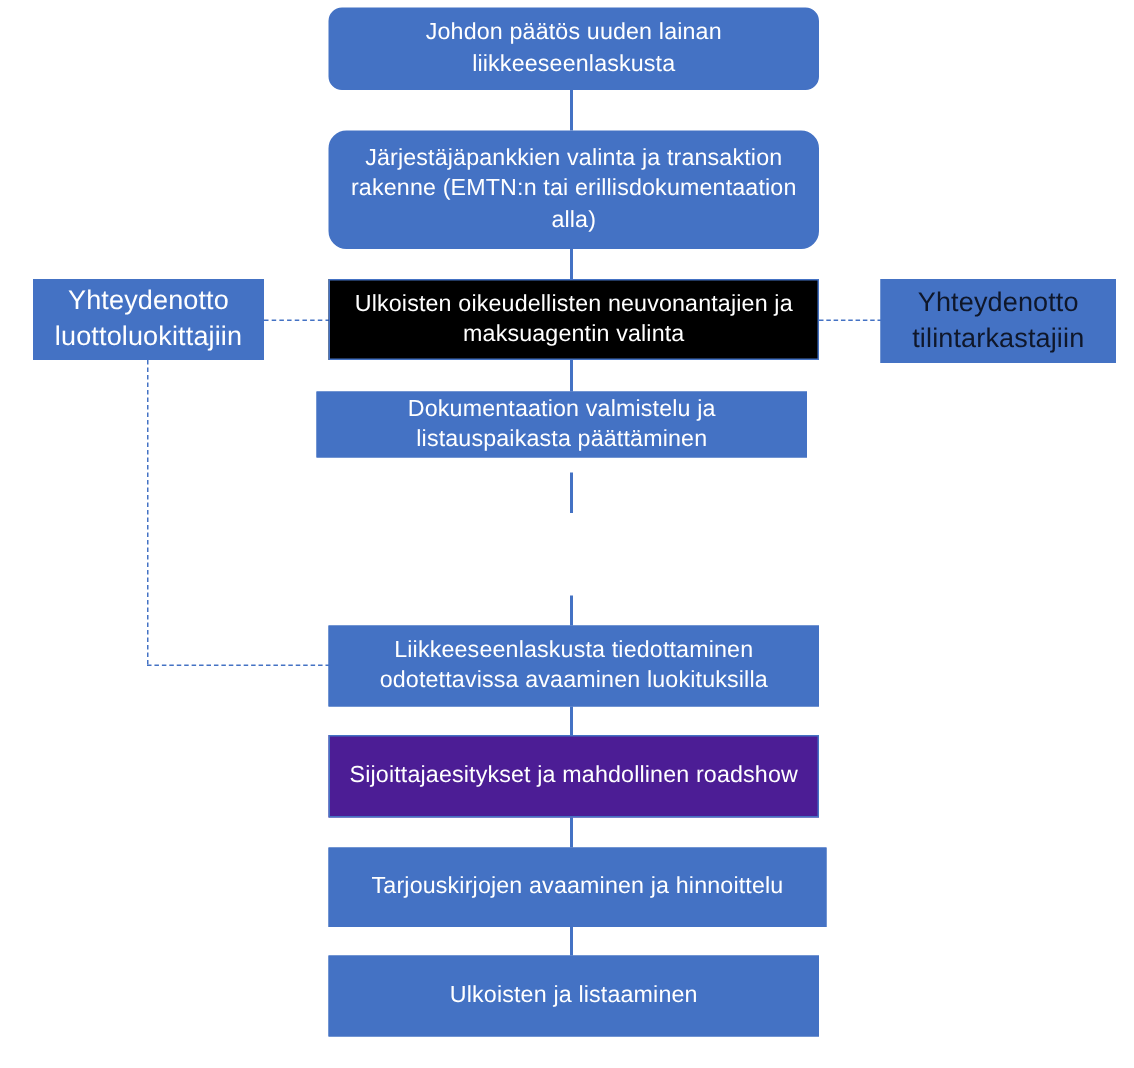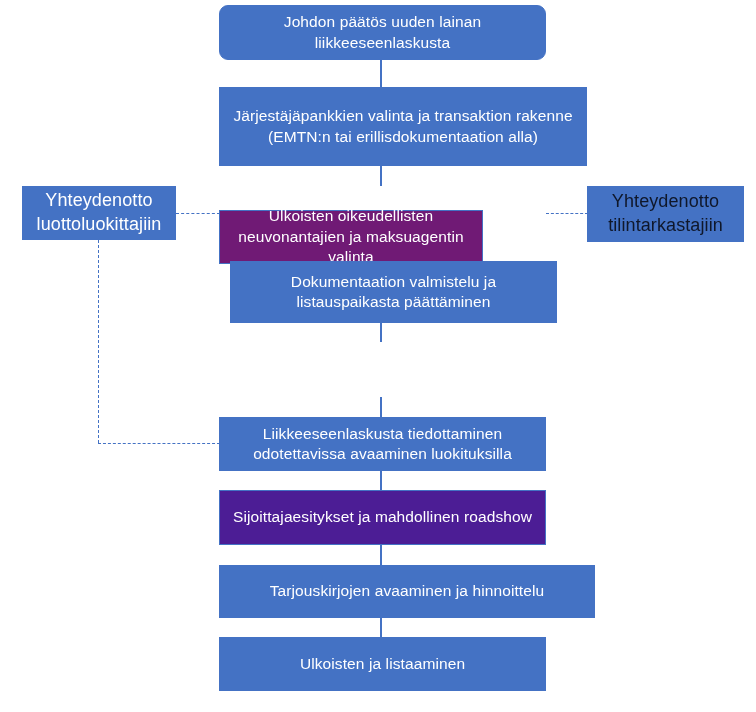--- a/index.html
+++ b/index.html
@@ -81,42 +81,42 @@
 
   <div class="dash-h" style="left: 546px; top: 213px; width: 42px; border-top-color: rgb(68, 114, 196);"></div>
 
   <div class="dash-v" style="left: 98px; top: 240px; height: 203px; border-left-color: rgb(68, 114, 196);"></div>
   <div class="dash-h" style="left: 98px; top: 443px; width: 122px; border-top-color: rgb(68, 114, 196);"></div>
 
   <div class="node main rounded" style="left: 219px; top: 5px; width: 327px; height: 55px; background: rgb(68, 114, 196); border-color: rgb(68, 114, 196); color: rgb(255, 255, 255);">
     <span class="label">Johdon päätös uuden lainan liikkeeseenlaskusta</span>
   </div>
 
-  <div class="node main" style="left: 219px; top: 87px; width: 368px; height: 79px; background: rgb(68, 114, 196); border-color: rgb(68, 114, 196); color: rgb(255, 255, 255);">
+  <div class="node main" style="left: 219px; top: 87px; width: 327px; height: 79px; background: rgb(68, 114, 196); border-color: rgb(68, 114, 196); color: rgb(255, 255, 255); border-radius: 12px;">
     <span class="label">Järjestäjäpankkien valinta ja transaktion rakenne (EMTN:n tai erillisdokumentaation alla)</span>
   </div>
 
-  <div class="node main" style="left: 219px; top: 186px; width: 264px; height: 54px; background: #701a75; border-color: rgb(68, 114, 196); color: rgb(255, 255, 255); margin-top: 24px;">
+  <div class="node main" style="left: 219px; top: 186px; width: 327px; height: 54px; background: #000000; border-color: rgb(68, 114, 196); color: rgb(255, 255, 255);">
     <span class="label">Ulkoisten oikeudellisten neuvonantajien ja maksuagentin valinta</span>
   </div>
 
-  <div class="node main" style="left: 230px; top: 261px; width: 327px; height: 62px; background: rgb(68, 114, 196); border-color: rgb(68, 114, 196); color: rgb(255, 255, 255);">
+  <div class="node main" style="left: 211px; top: 261px; width: 327px; height: 44px; background: rgb(68, 114, 196); border-color: rgb(68, 114, 196); color: rgb(255, 255, 255);">
     <span class="label">Dokumentaation valmistelu ja listauspaikasta päättäminen</span>
   </div>
 
 
   <div class="node main" style="left: 219px; top: 417px; width: 327px; height: 54px; background: rgb(68, 114, 196); border-color: rgb(68, 114, 196); color: rgb(255, 255, 255);">
     <span class="label">Liikkeeseenlaskusta tiedottaminen odotettavissa avaaminen luokituksilla</span>
   </div>
 
   <div class="node main" style="left: 219px; top: 490px; width: 327px; height: 55px; background: #4c1d95; border-color: rgb(68, 114, 196); color: rgb(255, 255, 255);">
     <span class="label">Sijoittajaesitykset ja mahdollinen roadshow</span>
   </div>
 
-  <div class="node main" style="left: 219px; top: 565px; width: 376px; height: 53px; background: rgb(68, 114, 196); border-color: rgb(68, 114, 196); color: rgb(255, 255, 255);">
+  <div class="node main" style="left: 219px; top: 565px; width: 332px; height: 53px; background: rgb(68, 114, 196); border-color: rgb(68, 114, 196); color: rgb(255, 255, 255);">
     <span class="label">Tarjouskirjojen avaaminen ja hinnoittelu</span>
   </div>
 
   <div class="node main" style="left: 219px; top: 637px; width: 327px; height: 54px; background: rgb(68, 114, 196); border-color: rgb(68, 114, 196); color: rgb(255, 255, 255);">
     <span class="label">Ulkoisten ja listaaminen</span>
   </div>
 
   <div class="node side" style="left: 22px; top: 186px; width: 154px; height: 54px; background: rgb(68, 114, 196); border-color: rgb(68, 114, 196); color: rgb(255, 255, 255);">
     <span class="label">Yhteydenotto luottoluokittajiin</span>
   </div>

